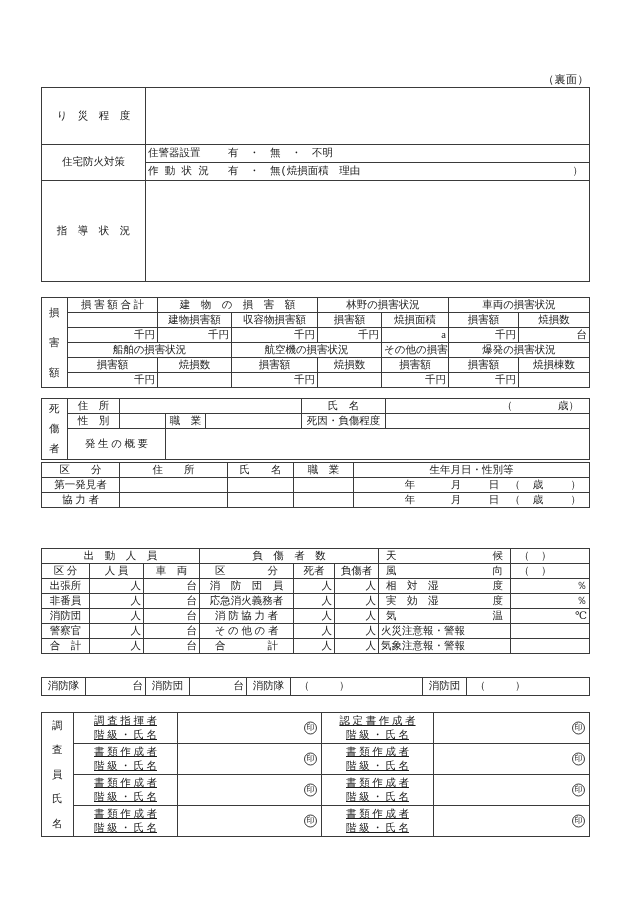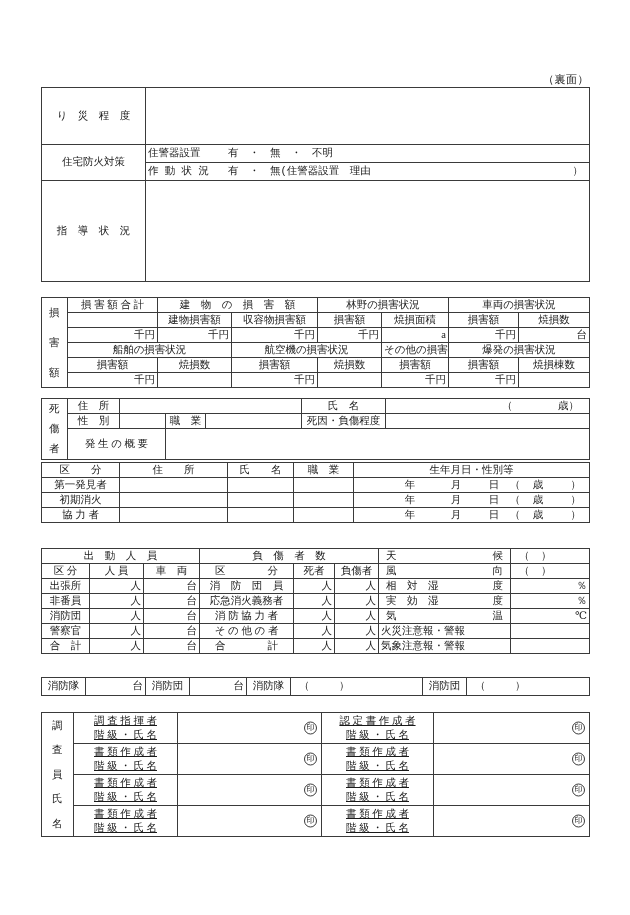--- a/index.html
+++ b/index.html
@@ -144,21 +144,21 @@
         <td class="lft"></td>
       </tr>
       <tr>
         <td class="ctr" rowspan="2">住宅防火対策</td>
         <td style="height:17px;">
           <span style="display:inline-block;width:80px;">住警器設置</span><span>有　・　無　・　不明</span>
         </td>
       </tr>
       <tr>
         <td style="height:17px;">
-          <span style="display:inline-block;width:80px;">作 動 状 況</span><span>有　・　無(住警器設置　理由</span><span style="float:right;padding-right:4px;">）</span>
+          <span style="display:inline-block;width:80px;">作 動 状 況</span><span>有　・　無(焼損面積　理由</span><span style="float:right;padding-right:4px;">）</span>
         </td>
       </tr>
       <tr>
         <td class="ctr" style="height:100px;">指　導　状　況</td>
         <td class="lft"></td>
       </tr>
     </tbody>
   </table>
 
   <table class="form" style="top:273px;">
@@ -290,36 +290,20 @@
     <tbody>
       <tr>
         <td class="ctr">区　　分</td>
         <td class="ctr">住　　所</td>
         <td class="ctr">氏　　名</td>
         <td class="ctr">職　業</td>
         <td class="ctr">生年月日・性別等</td>
       </tr>
       <tr>
         <td class="ctr">第一発見者</td>
-        <td></td>
-        <td></td>
-        <td></td>
-        <td>
-          <span class="dob">
-            <span class="y">年</span>
-            <span class="m">月</span>
-            <span class="d">日</span>
-            <span class="p1">（</span>
-            <span class="age">歳</span>
-            <span class="p2">）</span>
-          </span>
-        </td>
-      </tr>
-      <tr>
-        <td class="ctr">初期消火</td>
         <td></td>
         <td></td>
         <td></td>
         <td>
           <span class="dob">
             <span class="y">年</span>
             <span class="m">月</span>
             <span class="d">日</span>
             <span class="p1">（</span>
             <span class="age">歳</span>

